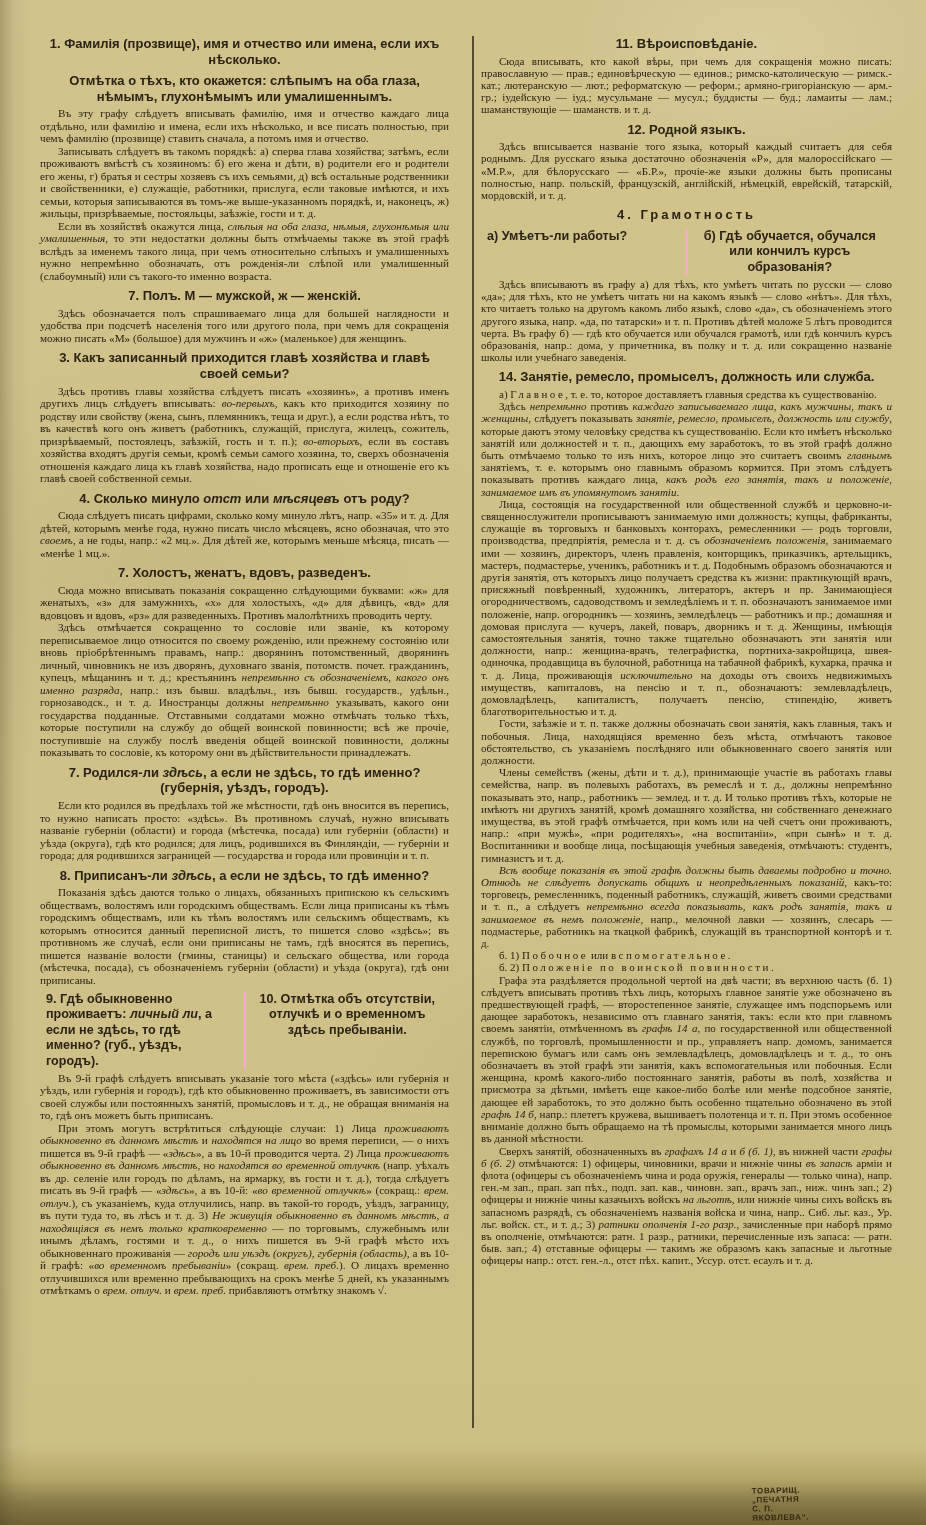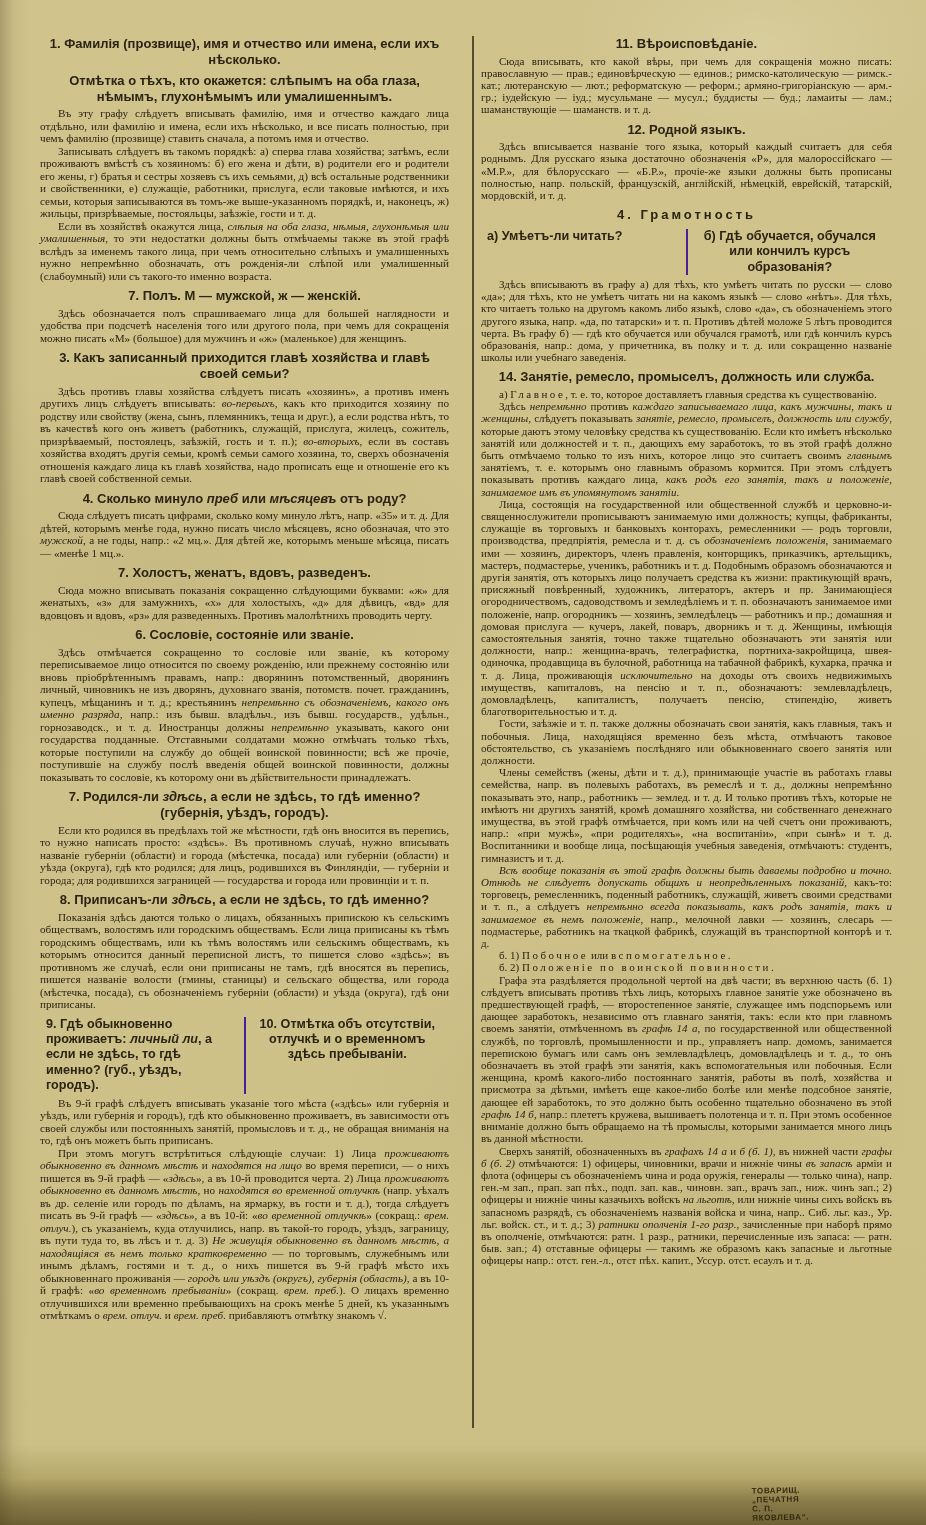--- a/index.html
+++ b/index.html
@@ -25,21 +25,21 @@
     font-size:13px;line-height:1.2;text-align:center;margin:6px 2px 3px;
   }
   .spaced{letter-spacing:3px;}
   .para{font-size:11.2px;line-height:12.5px;text-align:justify;text-indent:18px;margin:0;}
   .col-right .para{font-size:11px;line-height:12.2px;}
   .split{display:flex;margin:6px 0 3px;}
   .split-cell{
     flex:1;font-family:"Liberation Sans", sans-serif;font-weight:700;
     font-size:12.6px;line-height:1.22;text-align:center;padding:0 6px;
   }
-  .split-cell + .split-cell{border-left:2px solid #4c1d95;}
+  .split-cell + .split-cell{border-left:2px solid #f9a8d4;}
   .split-cell:first-child{text-align:left;}
   .it{font-style:italic;}
   .sp{letter-spacing:2.5px;}
   .footer{
     position:absolute;
     font-family:"Liberation Sans", sans-serif;font-weight:700;
     font-size:8px;letter-spacing:.6px;color:#34290f;
   }
   .footer-left{left:30px;top:1532px;}
   .footer-right{left:752px;top:1486px;transform:rotate(-1.2deg);}
@@ -52,45 +52,44 @@
     <div class="col col-left">
         <div class="title"><span>1. Фамилія (прозвище), имя и отчество или имена, если ихъ нѣсколько.</span></div>
         <div class="title"><span>Отмѣтка о тѣхъ, кто окажется: слѣпымъ на оба глаза, нѣмымъ, глухонѣмымъ или умалишеннымъ.</span></div>
         <div class="para"><span>Въ эту графу слѣдуетъ вписывать фамилію, имя и отчество каждаго лица отдѣльно, или фамилію и имена, если ихъ нѣсколько, и все писать полностью, при чемъ фамилію (прозвище) ставить сначала, а потомъ имя и отчество.</span></div>
         <div class="para"><span>Записывать слѣдуетъ въ такомъ порядкѣ: а) сперва глава хозяйства; затѣмъ, если проживаютъ вмѣстѣ съ хозяиномъ: б) его жена и дѣти, в) родители его и родители его жены, г) братья и сестры хозяевъ съ ихъ семьями, д) всѣ остальные родственники и свойственники, е) служащіе, работники, прислуга, если таковые имѣются, и ихъ семьи, которыя записываются въ томъ-же выше-указанномъ порядкѣ, и, наконецъ, ж) жильцы, призрѣваемые, постояльцы, заѣзжіе, гости и т. д.</span></div>
         <div class="para"><span>Если въ хозяйствѣ окажутся лица, </span><span class="it">слѣпыя на оба глаза, нѣмыя, глухонѣмыя или умалишенныя</span><span>, то эти недостатки должны быть отмѣчаемы также въ этой графѣ вслѣдъ за именемъ такого лица, при чемъ относительно слѣпыхъ и умалишенныхъ нужно непремѣнно обозначать, отъ рожденія-ли слѣпой или умалишенный (слабоумный) или съ такого-то именно возраста.</span></div>
         <div class="title"><span>7. Полъ. М — мужской, ж — женскій.</span></div>
         <div class="para"><span>Здѣсь обозначается полъ спрашиваемаго лица для большей наглядности и удобства при подсчетѣ населенія того или другого пола, при чемъ для сокращенія можно писать «М» (большое) для мужчинъ и «ж» (маленькое) для женщинъ.</span></div>
         <div class="title"><span>3. Какъ записанный приходится главѣ хозяйства и главѣ своей семьи?</span></div>
         <div class="para"><span>Здѣсь противъ главы хозяйства слѣдуетъ писать «хозяинъ», а противъ именъ другихъ лицъ слѣдуетъ вписывать: </span><span class="it">во-первыхъ</span><span>, какъ кто приходится хозяину по родству или свойству (жена, сынъ, племянникъ, теща и друг.), а если родства нѣтъ, то въ качествѣ кого онъ живетъ (работникъ, служащій, прислуга, жилецъ, сожитель, призрѣваемый, постоялецъ, заѣзжій, гость и т. п.); </span><span class="it">во-вторыхъ</span><span>, если въ составъ хозяйства входятъ другія семьи, кромѣ семьи самого хозяина, то, сверхъ обозначенія отношенія каждаго лица къ главѣ хозяйства, надо прописать еще и отношеніе его къ главѣ своей собственной семьи.</span></div>
-        <div class="title"><span>4. Сколько минуло </span><span class="it">преб</span><span> или </span><span class="it">мѣсяцевъ</span><span> отъ роду?</span></div>
-        <div class="para"><span>Сюда слѣдуетъ писать цифрами, сколько кому минуло лѣтъ, напр. «35» и т. д. Для дѣтей, которымъ менѣе года, нужно писать число мѣсяцевъ, ясно обозначая, что это </span><span class="it">мужской</span><span>, а не годы, напр.: «2 мц.». Для дѣтей же, которымъ меньше мѣсяца, писать — «менѣе 1 мц.».</span></div>
+        <div class="title"><span>4. Сколько минуло </span><span class="it">отст</span><span> или </span><span class="it">мѣсяцевъ</span><span> отъ роду?</span></div>
+        <div class="para"><span>Сюда слѣдуетъ писать цифрами, сколько кому минуло лѣтъ, напр. «35» и т. д. Для дѣтей, которымъ менѣе года, нужно писать число мѣсяцевъ, ясно обозначая, что это </span><span class="it">своемъ</span><span>, а не годы, напр.: «2 мц.». Для дѣтей же, которымъ меньше мѣсяца, писать — «менѣе 1 мц.».</span></div>
         <div class="title"><span>7. Холостъ, женатъ, вдовъ, разведенъ.</span></div>
         <div class="para"><span>Сюда можно вписывать показанія сокращенно слѣдующими буквами: «ж» для женатыхъ, «з» для замужнихъ, «х» для холостыхъ, «д» для дѣвицъ, «вд» для вдовцовъ и вдовъ, «рз» для разведенныхъ. Противъ малолѣтнихъ проводить черту.</span></div>
-        <div class="title"><span>6. Сословіе, состояніе или званіе.</span></div>
         <div class="para"><span>Здѣсь отмѣчается сокращенно то сословіе или званіе, къ которому переписываемое лицо относится по своему рожденію, или прежнему состоянію или вновь пріобрѣтеннымъ правамъ, напр.: дворянинъ потомственный, дворянинъ личный, чиновникъ не изъ дворянъ, духовнаго званія, потомств. почет. гражданинъ, купецъ, мѣщанинъ и т. д.; крестьянинъ </span><span class="it">непремѣнно съ обозначеніемъ, какого онъ именно разряда</span><span>, напр.: изъ бывш. владѣльч., изъ бывш. государств., удѣльн., горнозаводск., и т. д. Иностранцы должны </span><span class="it">непремѣнно</span><span> указывать, какого они государства подданные. Отставными солдатами можно отмѣчать только тѣхъ, которые поступили на службу до общей воинской повинности; всѣ же прочіе, поступившіе на службу послѣ введенія общей воинской повинности, должны показывать то сословіе, къ которому они въ дѣйствительности принадлежатъ.</span></div>
         <div class="title"><span>7. Родился-ли </span><span class="it">здѣсь</span><span>, а если не здѣсь, то гдѣ именно? (губернія, уѣздъ, городъ).</span></div>
         <div class="para"><span>Если кто родился въ предѣлахъ той же мѣстности, гдѣ онъ вносится въ перепись, то нужно написать просто: «здѣсь». Въ противномъ случаѣ, нужно вписывать названіе губерніи (области) и города (мѣстечка, посада) или губерніи (области) и уѣзда (округа), гдѣ кто родился; для лицъ, родившихся въ Финляндіи, — губерніи и города; для родившихся заграницей — государства и города или провинціи и т. п.</span></div>
         <div class="title"><span>8. Приписанъ-ли </span><span class="it">здѣсь</span><span>, а если не здѣсь, то гдѣ именно?</span></div>
         <div class="para"><span>Показанія здѣсь даются только о лицахъ, обязанныхъ припискою къ сельскимъ обществамъ, волостямъ или городскимъ обществамъ. Если лица приписаны къ тѣмъ городскимъ обществамъ, или къ тѣмъ волостямъ или сельскимъ обществамъ, къ которымъ относится данный переписной листъ, то пишется слово «здѣсь»; въ противномъ же случаѣ, если они приписаны не тамъ, гдѣ вносятся въ перепись, пишется названіе волости (гмины, станицы) и сельскаго общества, или города (мѣстечка, посада), съ обозначеніемъ губерніи (области) и уѣзда (округа), гдѣ они приписаны.</span></div>
         <div class="split">
           <div class="split-cell"><span>9. Гдѣ обыкновенно проживаетъ: </span><span class="it">личный ли</span><span>, а если не здѣсь, то гдѣ именно? (губ., уѣздъ, городъ).</span></div>
           <div class="split-cell"><span>10. Отмѣтка объ отсутствіи, отлучкѣ и о временномъ здѣсь пребываніи.</span></div>
         </div>
         <div class="para"><span>Въ 9-й графѣ слѣдуетъ вписывать указаніе того мѣста («здѣсь» или губернія и уѣздъ, или губернія и городъ), гдѣ кто обыкновенно проживаетъ, въ зависимости отъ своей службы или постоянныхъ занятій, промысловъ и т. д., не обращая вниманія на то, гдѣ онъ можетъ быть приписанъ.</span></div>
         <div class="para"><span>При этомъ могутъ встрѣтиться слѣдующіе случаи: 1) Лица </span><span class="it">проживаютъ обыкновенно въ данномъ мѣстѣ</span><span> и </span><span class="it">находятся на лицо</span><span> во время переписи, — о нихъ пишется въ 9-й графѣ — «</span><span class="it">здѣсь</span><span>», а въ 10-й проводится черта. 2) Лица </span><span class="it">проживаютъ обыкновенно въ данномъ мѣстѣ</span><span>, но </span><span class="it">находятся во временной отлучкѣ</span><span> (напр. уѣхалъ въ др. селеніе или городъ по дѣламъ, на ярмарку, въ гости и т. д.), тогда слѣдуетъ писать въ 9-й графѣ — «</span><span class="it">здѣсь</span><span>», а въ 10-й: «</span><span class="it">во временной отлучкѣ</span><span>» (сокращ.: </span><span class="it">врем. отлуч.</span><span>), съ указаніемъ, куда отлучились, напр. въ такой-то городъ, уѣздъ, заграницу, въ пути туда то, въ лѣсъ и т. д. 3) </span><span class="it">Не живущія обыкновенно въ данномъ мѣстѣ, а находящіяся въ немъ только кратковременно</span><span> — по торговымъ, служебнымъ или инымъ дѣламъ, гостями и т. д., о нихъ пишется въ 9-й графѣ мѣсто ихъ обыкновеннаго проживанія — </span><span class="it">городъ или уѣздъ (округъ), губернія (область)</span><span>, а въ 10-й графѣ: «</span><span class="it">во временномъ пребываніи</span><span>» (сокращ. </span><span class="it">врем. преб.</span><span>). О лицахъ временно отлучившихся или временно пребывающихъ на срокъ менѣе 5 дней, къ указаннымъ отмѣткамъ о </span><span class="it">врем. отлуч.</span><span> и </span><span class="it">врем. преб.</span><span> прибавляютъ отмѣтку знакомъ √.</span></div>
       </div>
     <div class="col col-right">
         <div class="title"><span>11. Вѣроисповѣданіе.</span></div>
         <div class="para"><span>Сюда вписывать, кто какой вѣры, при чемъ для сокращенія можно писать: православную — прав.; единовѣрческую — единов.; римско-католическую — римск.-кат.; лютеранскую — лют.; реформатскую — реформ.; армяно-григоріанскую — арм.-гр.; іудейскую — іуд.; мусульмане — мусул.; буддисты — буд.; ламаиты — лам.; шаманствующіе — шаманств. и т. д.</span></div>
         <div class="title"><span>12. Родной языкъ.</span></div>
         <div class="para"><span>Здѣсь вписывается названіе того языка, который каждый считаетъ для себя роднымъ. Для русскаго языка достаточно обозначенія «Р», для малороссійскаго — «М.Р.», для бѣлорусскаго — «Б.Р.», прочіе-же языки должны быть прописаны полностью, напр. польскій, французскій, англійскій, нѣмецкій, еврейскій, татарскій, мордовскій, и т. д.</span></div>
         <div class="title spaced"><span>4. Грамотность</span></div>
         <div class="split">
-          <div class="split-cell"><span>а) Умѣетъ-ли читать?</span></div>
+          <div class="split-cell"><span>а) Умѣетъ-ли работы?</span></div>
           <div class="split-cell"><span>б) Гдѣ обучается, обучался или кончилъ курсъ образованія?</span></div>
         </div>
         <div class="para"><span>Здѣсь вписываютъ въ графу а) для тѣхъ, кто умѣетъ читать по русски — слово «да»; для тѣхъ, кто не умѣетъ читать ни на какомъ языкѣ — слово «нѣтъ». Для тѣхъ, кто читаетъ только на другомъ какомъ либо языкѣ, слово «да», съ обозначеніемъ этого другого языка, напр. «да, по татарски» и т. п. Противъ дѣтей моложе 5 лѣтъ проводится черта. Въ графу б) — гдѣ кто обучается или обучался грамотѣ, или гдѣ кончилъ курсъ образованія, напр.: дома, у причетника, въ полку и т. д. или сокращенно названіе школы или учебнаго заведенія.</span></div>
         <div class="title"><span>14. Занятіе, ремесло, промыселъ, должность или служба.</span></div>
         <div class="para"><span>а) </span><span class="sp">Главное</span><span>, т. е. то, которое доставляетъ главныя средства къ существованію.</span></div>
         <div class="para"><span>Здѣсь </span><span class="it">непремѣнно</span><span> противъ </span><span class="it">каждаго записываемаго лица, какъ мужчины, такъ и женщины</span><span>, слѣдуетъ показывать </span><span class="it">занятіе, ремесло, промыселъ, должность или службу</span><span>, которые даютъ этому человѣку средства къ существованію. Если кто имѣетъ нѣсколько занятій или должностей и т. п., дающихъ ему заработокъ, то въ этой графѣ должно быть отмѣчаемо только то изъ нихъ, которое лицо это считаетъ своимъ </span><span class="it">главнымъ</span><span> занятіемъ, т. е. которымъ оно главнымъ образомъ кормится. При этомъ слѣдуетъ показывать противъ каждаго лица, </span><span class="it">какъ родъ его занятія, такъ и положеніе, занимаемое имъ въ упомянутомъ занятіи</span><span>.</span></div>
         <div class="para"><span>Лица, состоящія на государственной или общественной службѣ и церковно-и-священнослужители прописываютъ занимаемую ими должность; купцы, фабриканты, служащіе въ торговыхъ и банковыхъ конторахъ, ремесленники — родъ торговли, производства, предпріятія, ремесла и т. д. съ </span><span class="it">обозначеніемъ положенія</span><span>, занимаемаго ими — хозяинъ, директоръ, членъ правленія, конторщикъ, приказчикъ, артельщикъ, мастеръ, подмастерье, ученикъ, работникъ и т. д. Подобнымъ образомъ обозначаются и другія занятія, отъ которыхъ лицо получаетъ средства къ жизни: практикующій врачъ, присяжный повѣренный, художникъ, литераторъ, актеръ и пр. Занимающіеся огородничествомъ, садоводствомъ и земледѣліемъ и т. п. обозначаютъ занимаемое ими положеніе, напр. огородникъ — хозяинъ, земледѣлецъ — работникъ и пр.; домашняя и домовая прислуга — кучеръ, лакей, поваръ, дворникъ и т. д. Женщины, имѣющія самостоятельныя занятія, точно также тщательно обозначаютъ эти занятія или должности, напр.: женщина-врачъ, телеграфистка, портниха-закройщица, швея-одиночка, продавщица въ булочной, работница на табачной фабрикѣ, кухарка, прачка и т. д. Лица, проживающія </span><span class="it">исключительно</span><span> на доходы отъ своихъ недвижимыхъ имуществъ, капиталовъ, на пенсію и т. п., обозначаютъ: землевладѣлецъ, домовладѣлецъ, капиталистъ, получаетъ пенсію, стипендію, живетъ благотворительностью и т. д.</span></div>
         <div class="para"><span>Гости, заѣзжіе и т. п. также должны обозначать свои занятія, какъ главныя, такъ и побочныя. Лица, находящіяся временно безъ мѣста, отмѣчаютъ таковое обстоятельство, съ указаніемъ послѣдняго или обыкновеннаго своего занятія или должности.</span></div>
         <div class="para"><span>Члены семействъ (жены, дѣти и т. д.), принимающіе участіе въ работахъ главы семейства, напр. въ полевыхъ работахъ, въ ремеслѣ и т. д., должны непремѣнно показывать это, напр., работникъ — землед. и т. д. И только противъ тѣхъ, которые не имѣютъ ни другихъ занятій, кромѣ домашняго хозяйства, ни собственнаго денежнаго имущества, въ этой графѣ отмѣчается, при комъ или на чей счетъ они проживаютъ, напр.: «при мужѣ», «при родителяхъ», «на воспитаніи», «при сынѣ» и т. д. Воспитанники и вообще лица, посѣщающія учебныя заведенія, отмѣчаютъ: студентъ, гимназистъ и т. д.</span></div>
         <div class="para"><span class="it">Всѣ вообще показанія въ этой графѣ должны быть даваемы подробно и точно. Отнюдь не слѣдуетъ допускать общихъ и неопредѣленныхъ показаній</span><span>, какъ-то: торговецъ, ремесленникъ, поденный работникъ, служащій, живетъ своими средствами и т. п., а слѣдуетъ </span><span class="it">непремѣнно всегда показывать, какъ родъ занятія, такъ и занимаемое въ немъ положеніе</span><span>, напр., мелочной лавки — хозяинъ, слесарь — подмастерье, работникъ на ткацкой фабрикѣ, служащій въ транспортной конторѣ и т. д.</span></div>

